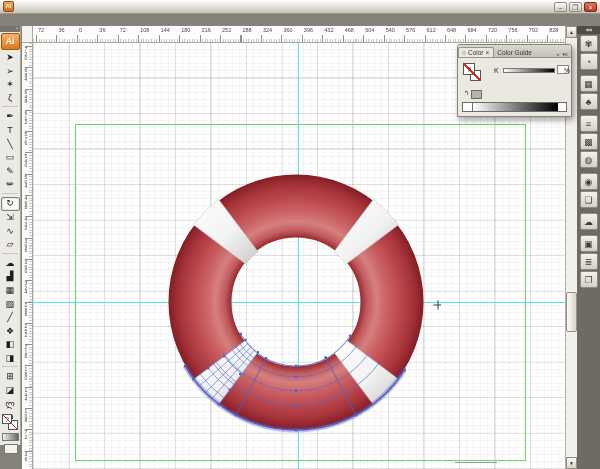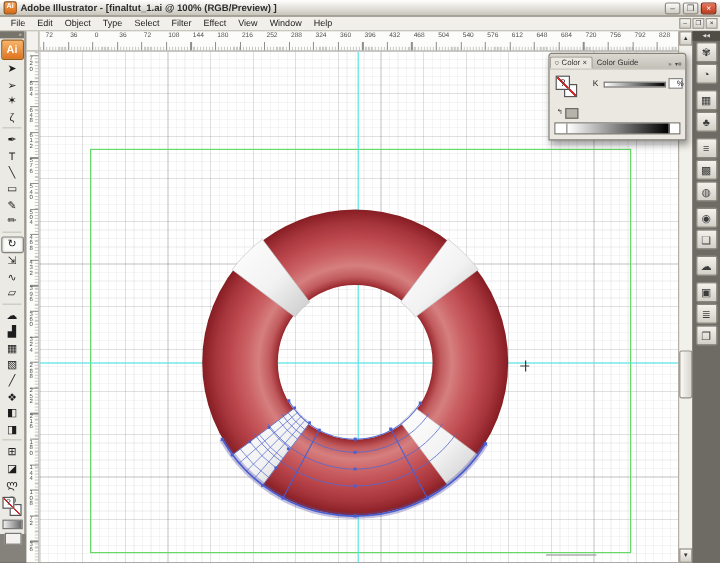--- a/index.html
+++ b/index.html
@@ -84,47 +84,27 @@
   .cp-ramp-grad{flex:1;background:linear-gradient(90deg,#ffffff,#000000);}
   .cp-ramp-white{width:9px;background:#fff;border-left:1px solid #000;box-sizing:border-box;}
 </style>
 </head>
 <body>
 
 <div class="app" data-name="illustrator-window">
 
   <div class="titlebar" data-name="title-bar">
     <div class="app-icon" data-name="app-icon">Ai</div>
-    <div class="title-text" data-name="window-title">Adobe Illustrator - [finaltut_1.ai @ 100% (RGB/Preview) ]</div>
     <div class="win-btns">
       <div class="wbtn" data-name="minimize-button">–</div>
       <div class="wbtn" data-name="maximize-button">❒</div>
       <div class="wbtn close" data-name="close-button">×</div>
     </div>
   </div>
 
-  <div class="menubar" data-name="menu-bar">
-    <div style="display:flex">
-        <div class="item" data-name="menu-item">File</div>
-        <div class="item" data-name="menu-item">Edit</div>
-        <div class="item" data-name="menu-item">Object</div>
-        <div class="item" data-name="menu-item">Type</div>
-        <div class="item" data-name="menu-item">Select</div>
-        <div class="item" data-name="menu-item">Filter</div>
-        <div class="item" data-name="menu-item">Effect</div>
-        <div class="item" data-name="menu-item">View</div>
-        <div class="item" data-name="menu-item">Window</div>
-        <div class="item" data-name="menu-item">Help</div>
-      </div>
-    <div class="doc-btns">
-      <div class="dbtn" data-name="document-minimize-button">–</div>
-      <div class="dbtn" data-name="document-restore-button">❐</div>
-      <div class="dbtn" data-name="document-close-button">×</div>
-    </div>
-  </div>
 
   <div class="toolbar" data-name="tools-panel">
     <div class="tb-head" data-name="tools-collapse-icon">»</div>
     <div class="tb-logo" data-name="ai-logo">Ai</div>
     <div class="tools">
         <div class="item" data-name="selection-tool">➤</div>
         <div class="item" data-name="direct-selection-tool">➢</div>
         <div class="item" data-name="magic-wand-tool">✶</div>
         <div class="item" data-name="lasso-tool">ζ</div>
         <div class="item-sep"></div>

